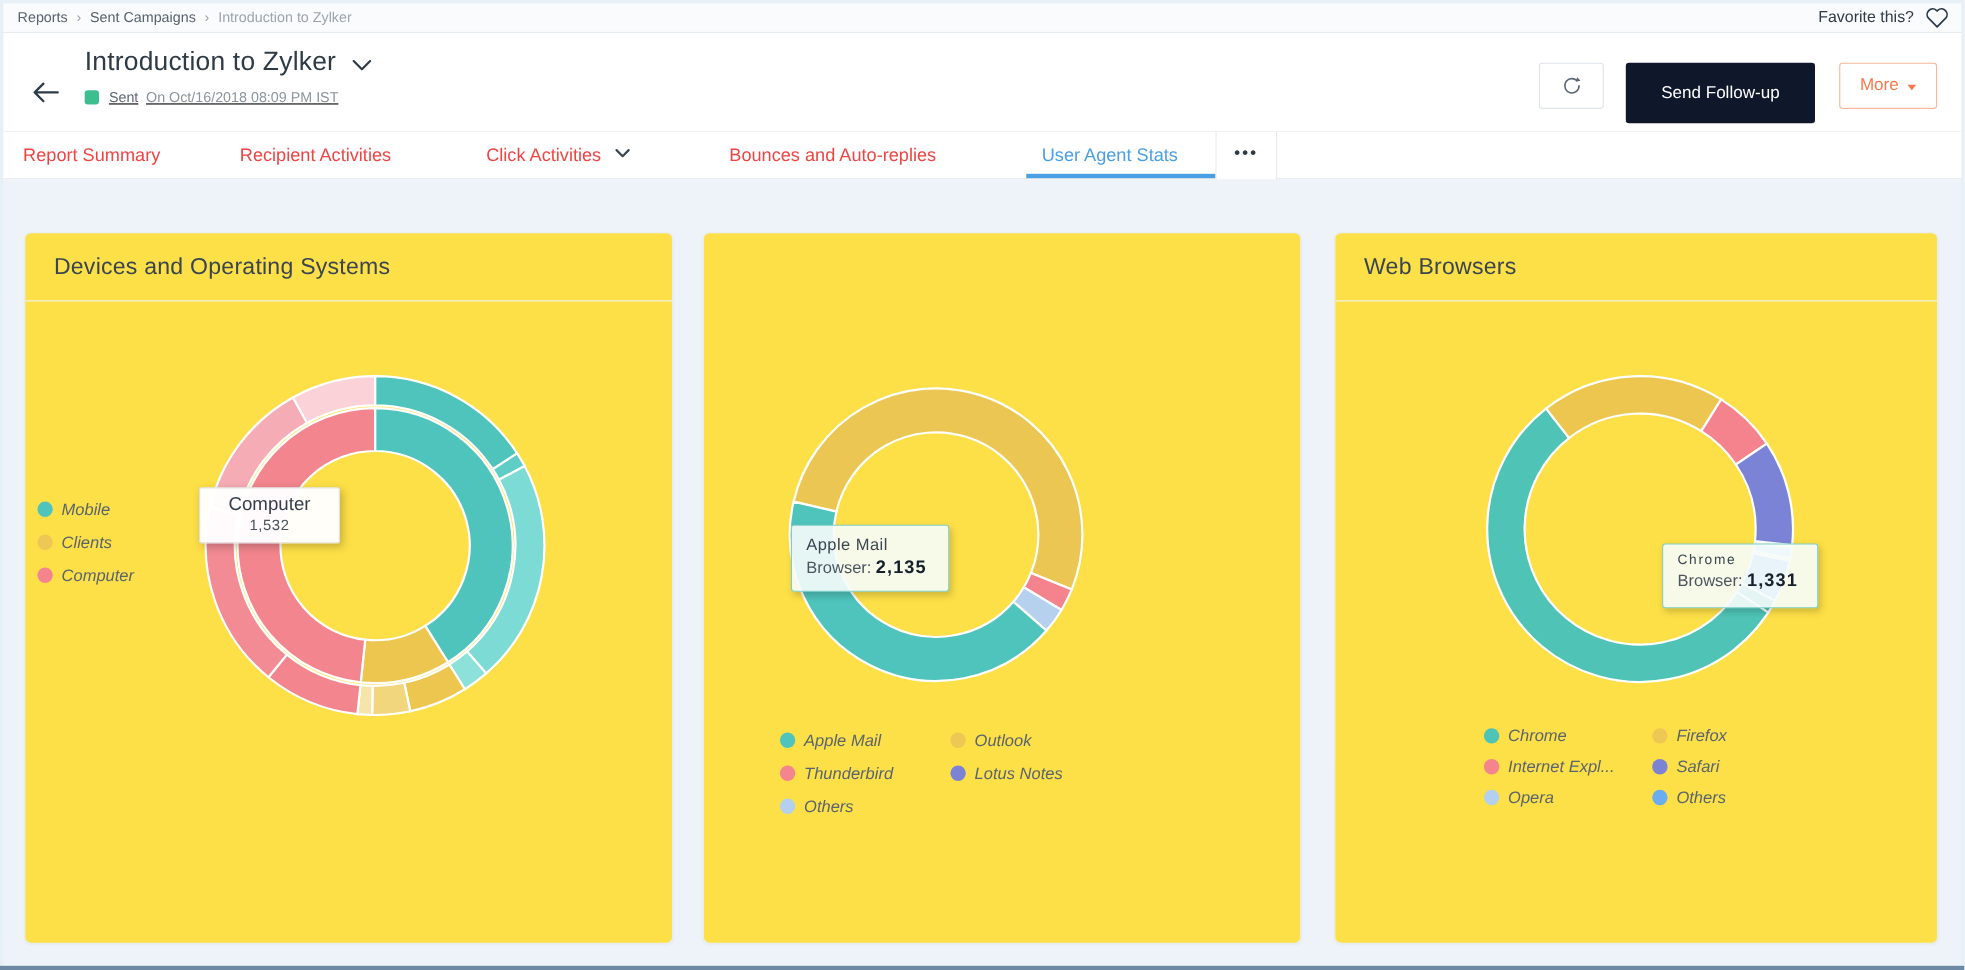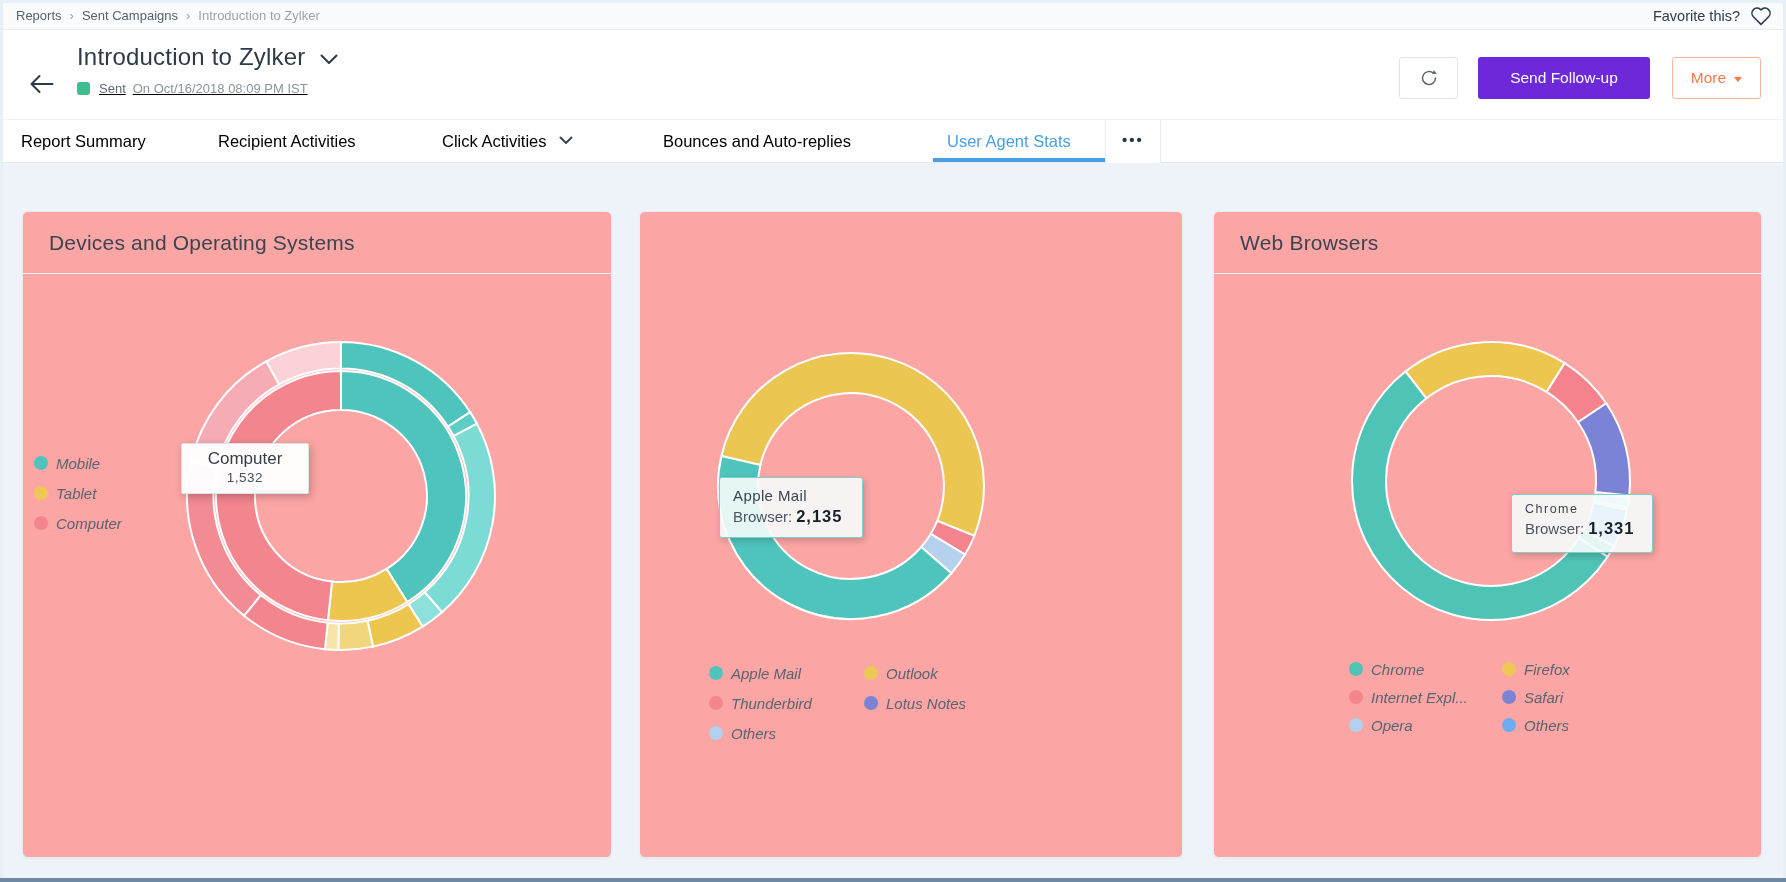--- a/index.html
+++ b/index.html
@@ -26,40 +26,40 @@
   .back-btn{position:absolute;left:24px;top:36px;width:34px;height:34px;display:flex;align-items:center;justify-content:center;cursor:pointer;}
   .title-row{position:absolute;left:77px;top:12px;display:flex;align-items:center;cursor:pointer;}
   .page-title{font-size:24px;color:#2E3A46;letter-spacing:.2px;}
   .title-caret{margin-left:14px;margin-top:4px;}
   .status-row{position:absolute;left:77px;top:50px;display:flex;align-items:center;text-decoration:underline;}
   .status-dot{width:13px;height:13px;border-radius:3px;margin-right:9px;}
   .status-label{font-size:13px;color:#5E6974;margin-right:7px;}
   .status-date{font-size:13px;color:#8A949D;}
   .refresh-btn{position:absolute;left:1399px;top:26px;width:59px;height:42px;background:#fff;border:1px solid #DFE4E9;
     border-radius:3px;display:flex;align-items:center;justify-content:center;cursor:pointer;}
-  .send-btn{position:absolute;left:1478px;top:26px;width:172px;height:42px;background:#6d28d9;border:none;border-radius:3px;
+  .send-btn{position:absolute;left:1478px;top:26px;width:172px;height:55px;background:#0f172a;border:none;border-radius:3px;
     color:#fff;font-size:15.5px;cursor:pointer;}
   .more-btn{position:absolute;left:1672px;top:26px;width:89px;height:42px;background:#fff;border:1px solid #F8B79D;border-radius:3px;
     color:#F7794D;font-size:15.5px;cursor:pointer;display:flex;align-items:center;justify-content:center;}
   .more-caret{width:0;height:0;border-left:4.5px solid transparent;border-right:4.5px solid transparent;border-top:5.5px solid #F7794D;margin-left:8px;margin-top:2px;}
 
   
   .tabbar{position:absolute;left:0;top:119px;width:100%;height:44px;background:#fff;
     border-top:1px solid #F0F3F5;border-bottom:1px solid #E6EAEE;}
-  .tab{position:absolute;top:0;height:42px;line-height:42px;font-size:16.5px;color:#000000;cursor:pointer;white-space:nowrap;}
+  .tab{position:absolute;top:0;height:42px;line-height:42px;font-size:16.5px;color:#ef4444;cursor:pointer;white-space:nowrap;}
   .tab.active{color:#4BA0E3;}
   .tab-caret{display:inline-block;margin-left:12px;vertical-align:2px;}
   .tab-underline{position:absolute;left:933px;bottom:0;width:174px;height:4px;background:#4BA0E3;}
   .tab-overflow{position:absolute;left:1105px;top:0;width:56px;height:43px;background:#fff;
     border-left:1px solid #E7EBEF;border-right:1px solid #E7EBEF;text-align:center;line-height:40px;
     font-size:15px;font-weight:bold;letter-spacing:2px;color:#2C3844;cursor:pointer;}
 
   
   .content{position:absolute;left:0;top:163px;width:100%;height:715px;background:#EDF3F8;}
-  .card{position:absolute;top:48px;height:647px;background:#fca5a5;border:1px solid #E9EEF3;border-radius:6px;
+  .card{position:absolute;top:48px;height:647px;background:#fde047;border:1px solid #E9EEF3;border-radius:6px;
     box-shadow:0 1px 2px rgba(30,50,70,0.04);}
   .card-1{left:22px;width:590px;}
   .card-2{left:639px;width:544px;}
   .card-3{left:1213px;width:549px;}
   .card-head{height:62px;border-bottom:1px solid #F0F2F5;display:flex;align-items:center;padding:0 26px;}
   .card-title{font-size:21px;color:#3A4550;letter-spacing:.2px;}
 
   .donut-svg{position:absolute;}
   #d1{left:158px;top:124px;}
   #d2{left:71px;top:134px;}
@@ -168,21 +168,21 @@
         <span class="card-title">Devices and Operating Systems</span>
       </div>
       <div class="legend legend-1">
           <div class="lg-col">
             <div class="lg-item">
               <span class="lg-dot" style="background: rgb(79, 196, 189);"></span>
               <span class="lg-label">Mobile</span>
             </div>
             <div class="lg-item">
               <span class="lg-dot" style="background: rgb(237, 200, 84);"></span>
-              <span class="lg-label">Tablet</span>
+              <span class="lg-label">Clients</span>
             </div>
             <div class="lg-item">
               <span class="lg-dot" style="background: rgb(244, 133, 142);"></span>
               <span class="lg-label">Computer</span>
             </div>
           </div>
         </div>
       <svg id="d1" class="donut-svg" width="320" height="320">
           <path d="M 160.00 6.00 A 154 154 0 0 1 289.16 76.13 L 266.93 90.56 A 127.5 127.5 0 0 0 160.00 32.50 Z" fill="#4FC4BD" stroke="#ffffff" stroke-width="2"></path>
           <path d="M 289.16 76.13 A 154 154 0 0 1 295.97 87.70 L 272.58 100.14 A 127.5 127.5 0 0 0 266.93 90.56 Z" fill="#5FCCC5" stroke="#ffffff" stroke-width="2"></path>

